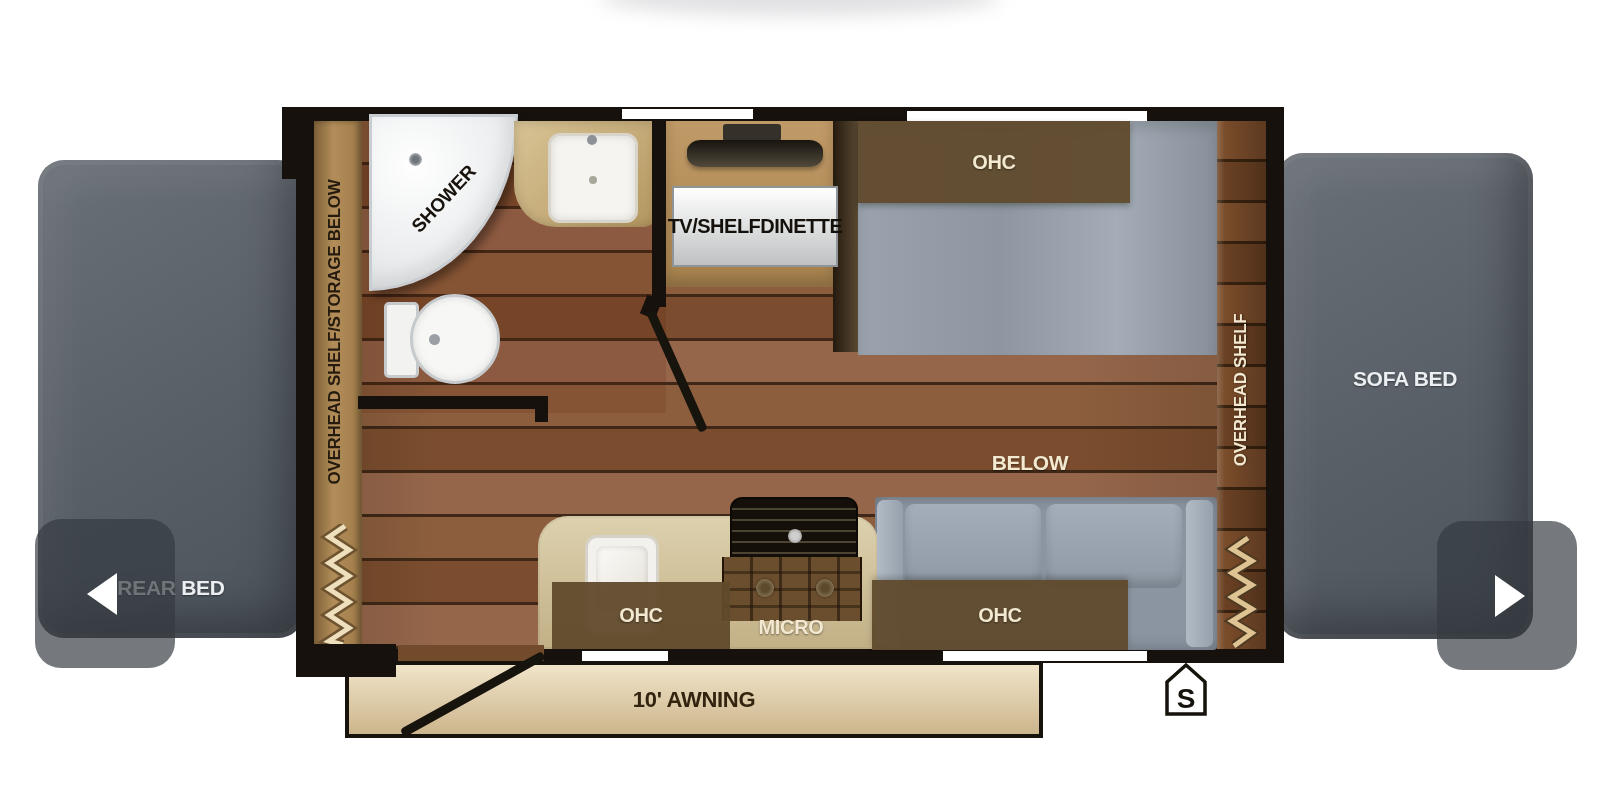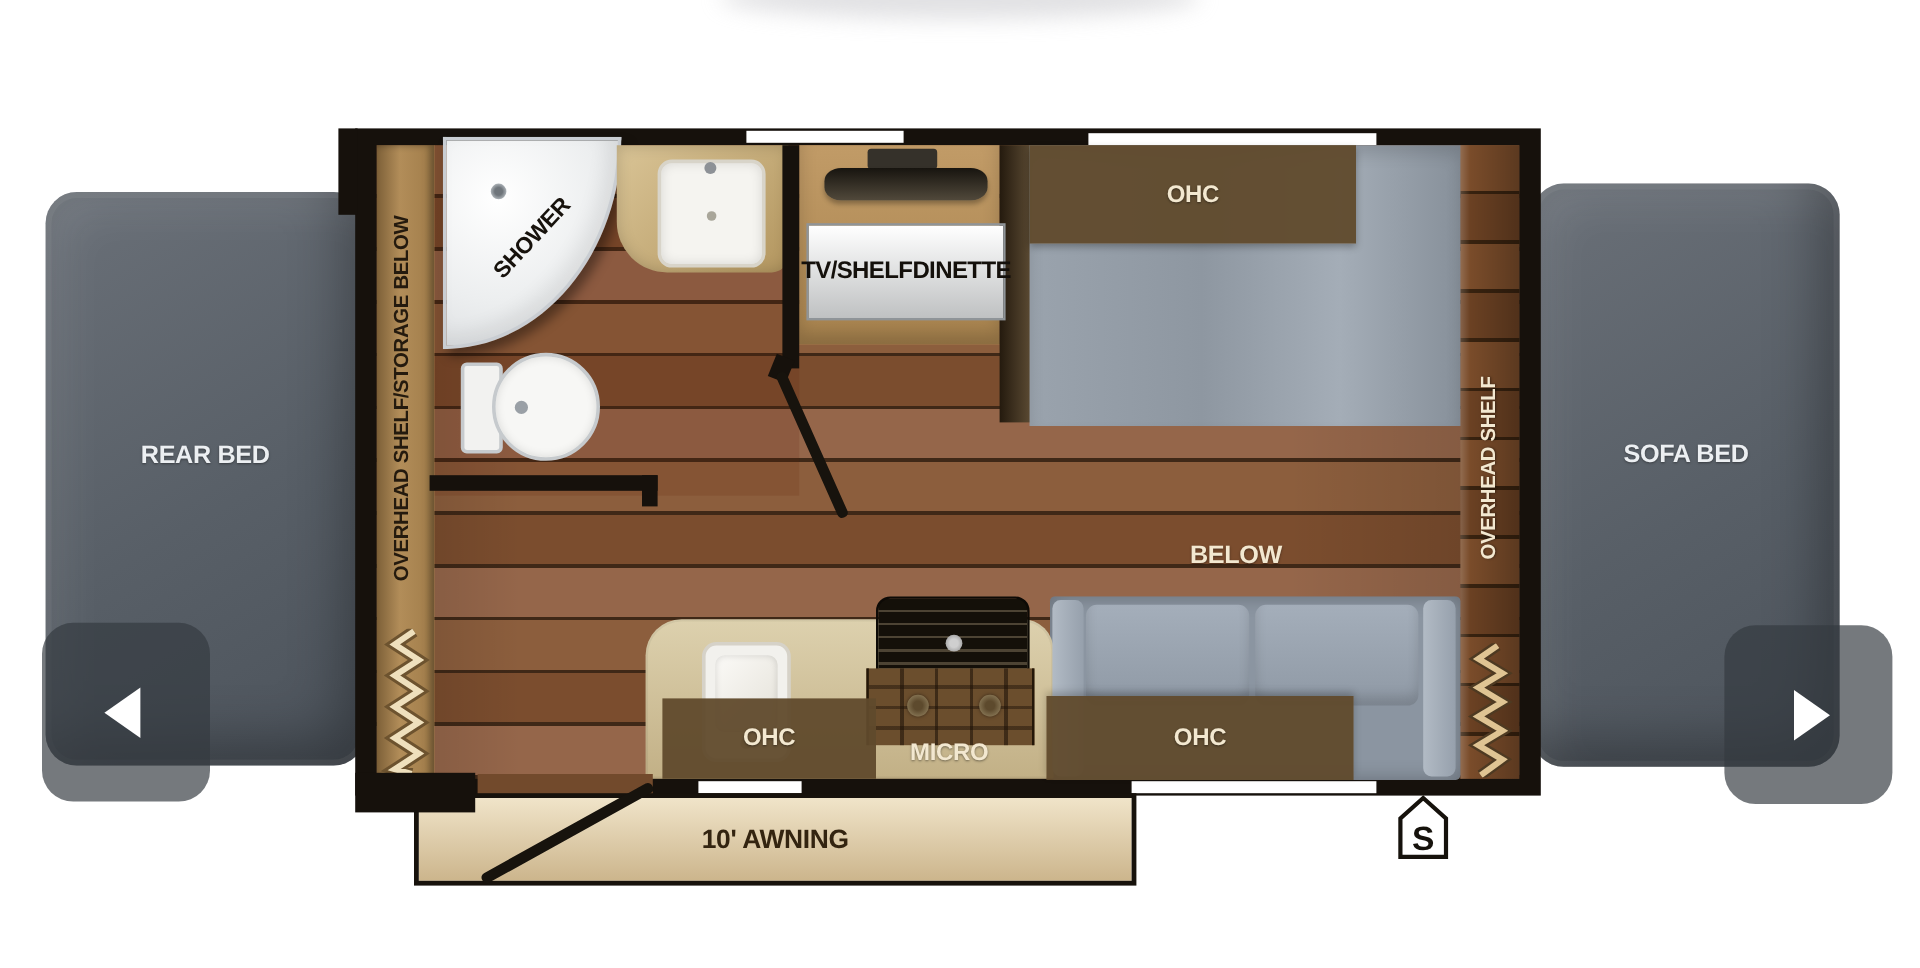--- a/index.html
+++ b/index.html
@@ -16,21 +16,21 @@
                background:#c9c9cd;filter:blur(9px);opacity:.55;}
 
   
   .bed{background:linear-gradient(150deg,#6a7078 0%,#585f67 55%,#4c535b 100%);
        border-radius:26px;z-index:1;
        box-shadow:inset 0 0 0 5px rgba(255,255,255,0.05),
                   inset -18px -20px 45px rgba(0,0,0,0.30),
                   inset 16px 16px 35px rgba(255,255,255,0.10);}
   .bed span{color:#eceff2;font-size:21px;font-weight:800;letter-spacing:-0.3px;
             text-shadow:0 1px 2px rgba(0,0,0,0.4);}
-  .bed-rear{left:38px;top:160px;width:266px;height:478px;padding-bottom:38px;box-sizing:border-box;}
+  .bed-rear{left:38px;top:160px;width:266px;height:478px;padding-bottom:38px;box-sizing:border-box;align-items:flex-end;}
   .bed-front{left:1277px;top:153px;width:256px;height:486px;padding-bottom:34px;box-sizing:border-box;}
 
   
   .wall-box{left:296px;top:107px;width:988px;height:556px;background:#16110c;z-index:2;}
   .wall-flange{left:282px;top:107px;width:16px;height:72px;background:#16110c;z-index:2;}
   .entry-step{left:296px;top:644px;width:100px;height:33px;background:#16110c;z-index:4;}
 
   .floor{left:314px;top:121px;width:952px;height:528px;z-index:2;
     background:
       linear-gradient(90deg,rgba(0,0,0,.15),rgba(0,0,0,0) 120px,rgba(0,0,0,0) 760px,rgba(0,0,0,.14)),
@@ -157,21 +157,21 @@
   .stove-base .knob{position:absolute;top:22px;width:18px;height:18px;border-radius:50%;
     background:radial-gradient(circle,#5d4a2d 30%,#9c8c69);box-shadow:0 0 3px rgba(0,0,0,.5);}
   .micro-label{left:731px;top:616px;width:120px;text-align:center;z-index:6;font-size:20px;}
 
   
   .door-patch{left:398px;top:645px;width:146px;height:19px;background:#724a2c;z-index:3;}
   .entry-door{left:402px;top:729px;width:162px;height:9px;background:#17130d;border-radius:4px;
     transform:rotate(-29deg);transform-origin:0 50%;z-index:5;}
 
   
-  .awning{left:345px;top:661px;width:602px;height:77px;z-index:3;box-sizing:border-box;
+  .awning{left:345px;top:661px;width:698px;height:77px;z-index:3;box-sizing:border-box;
     background:linear-gradient(180deg,#f0e4c9,#ccb58c);border:4px solid #17120c;
     padding-top:22px;box-sizing:border-box;}
   .awning span{font-size:22px;color:#332410;font-weight:800;letter-spacing:-0.3px;}
 
   
   .spare{left:1163px;top:662px;z-index:4;}
 
   
   .nav-btn{width:140px;height:149px;background:rgba(52,57,63,0.68);border-radius:26px;z-index:9;
     cursor:pointer;border:none;}

